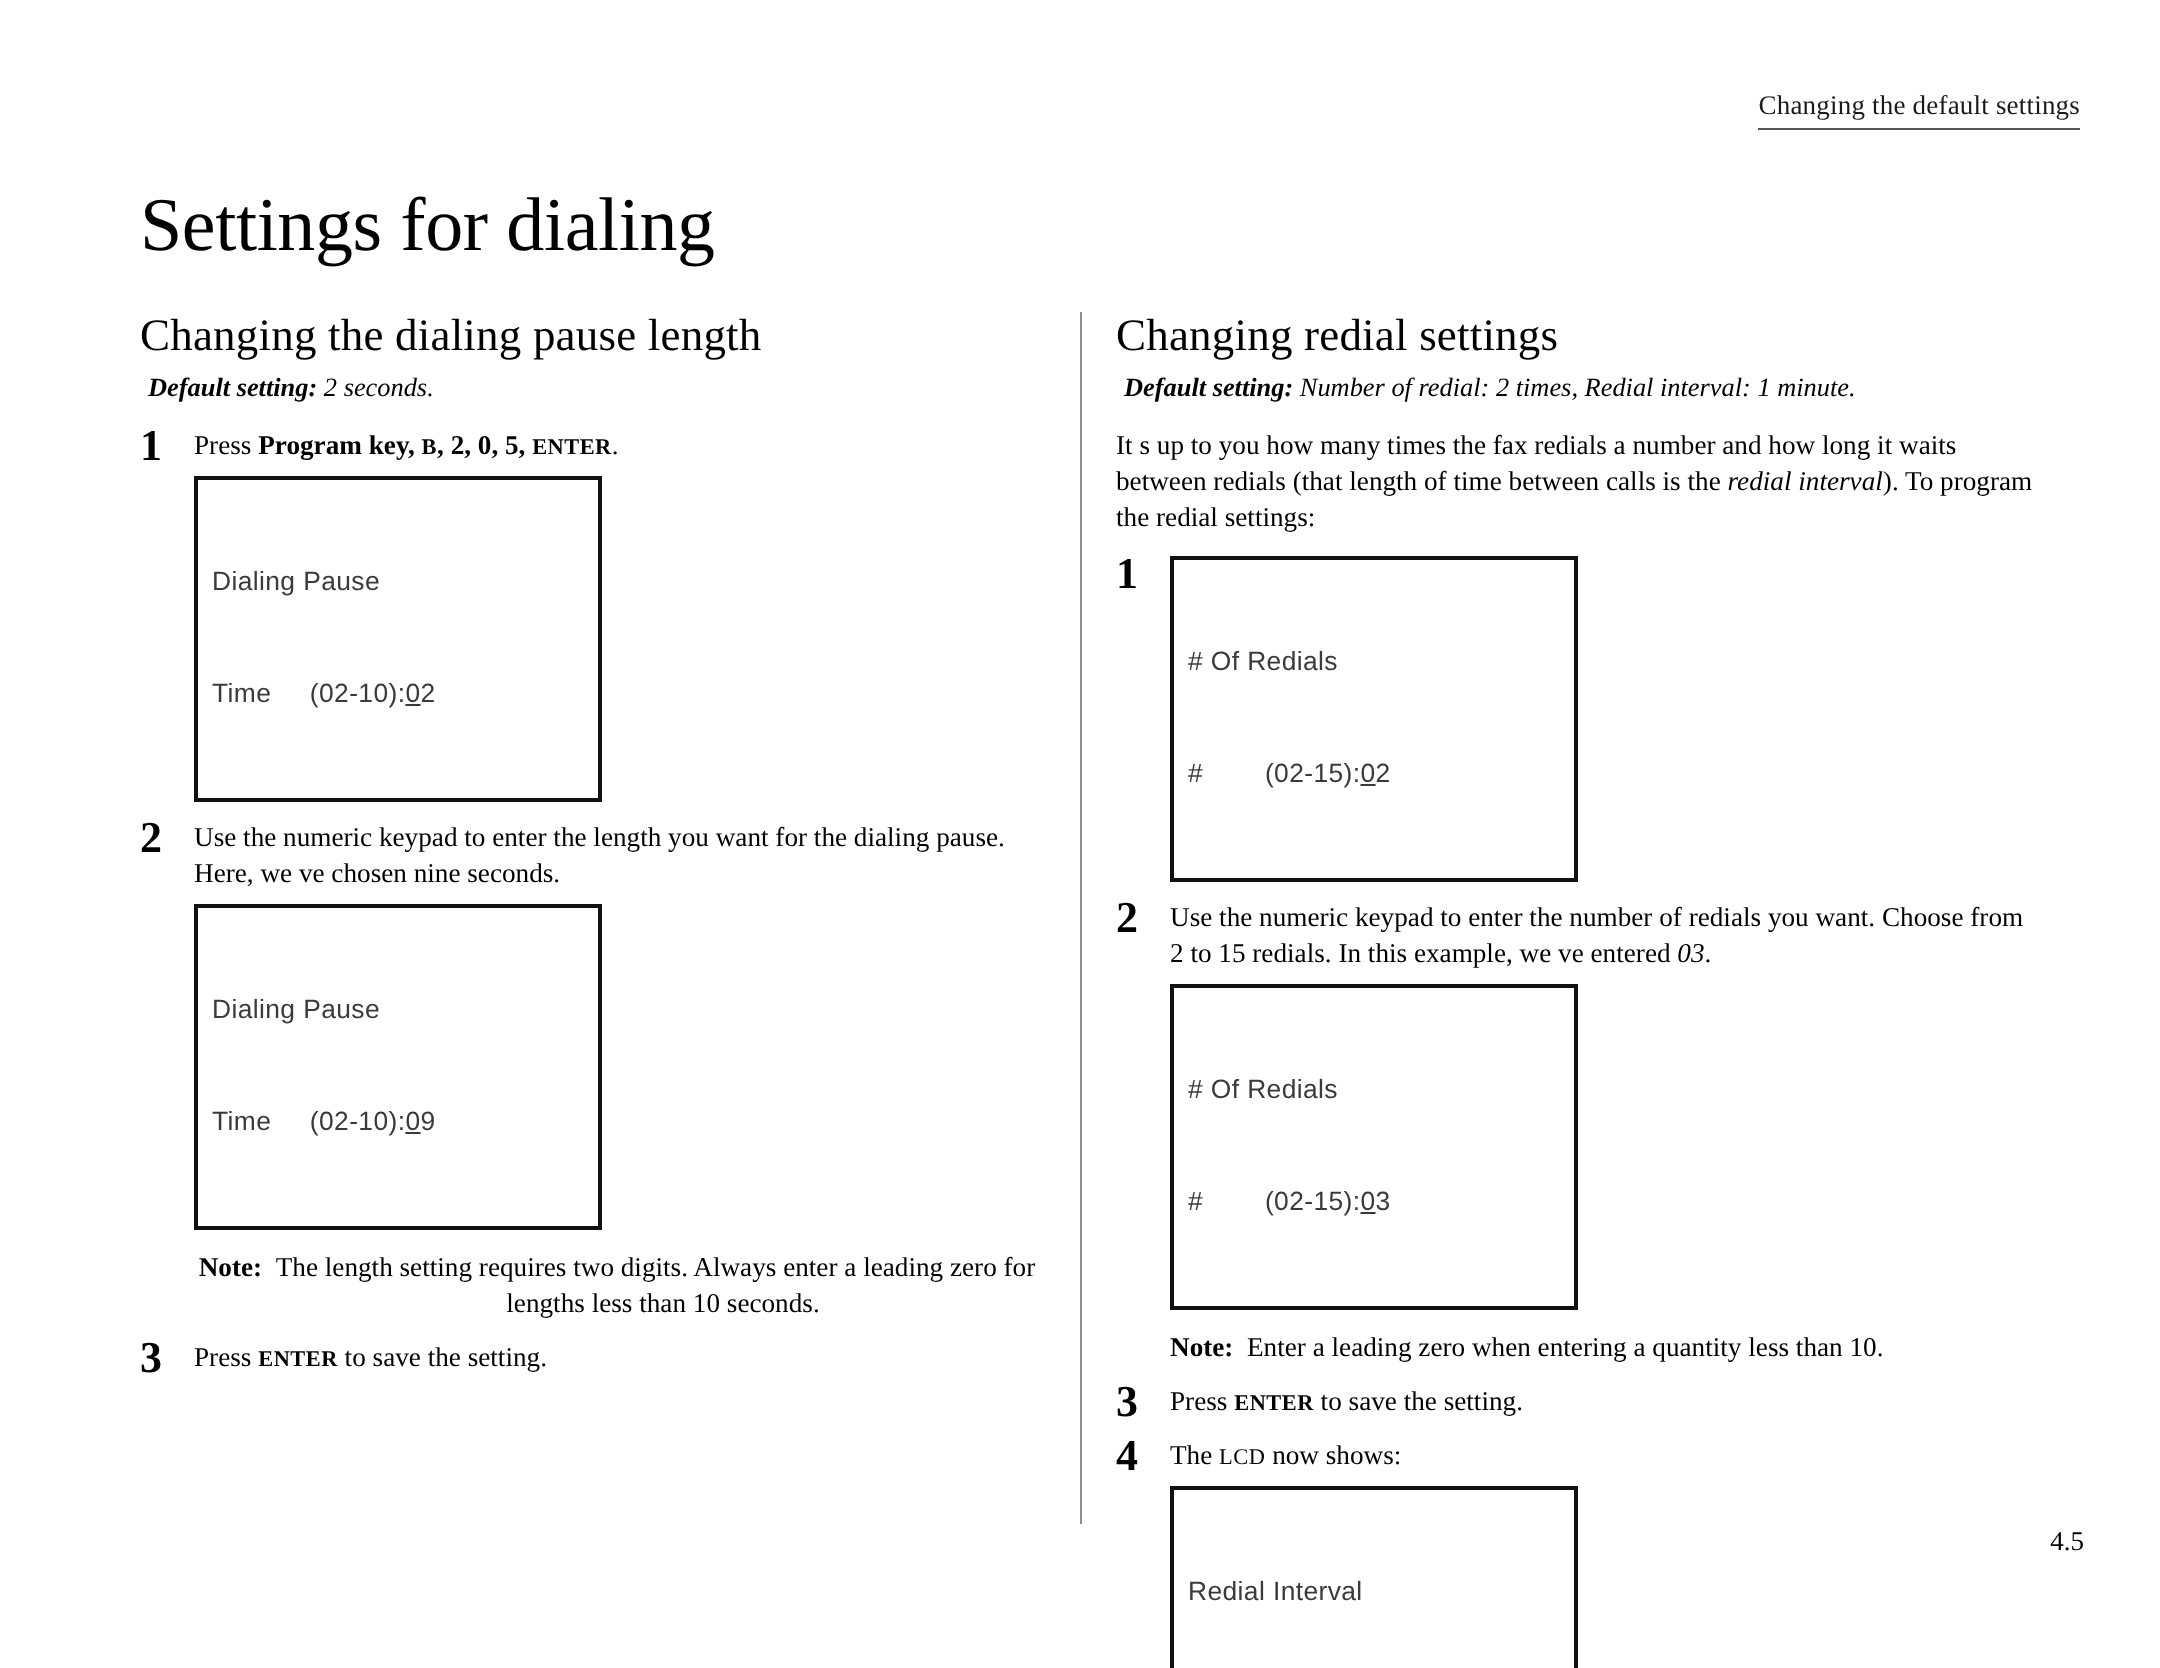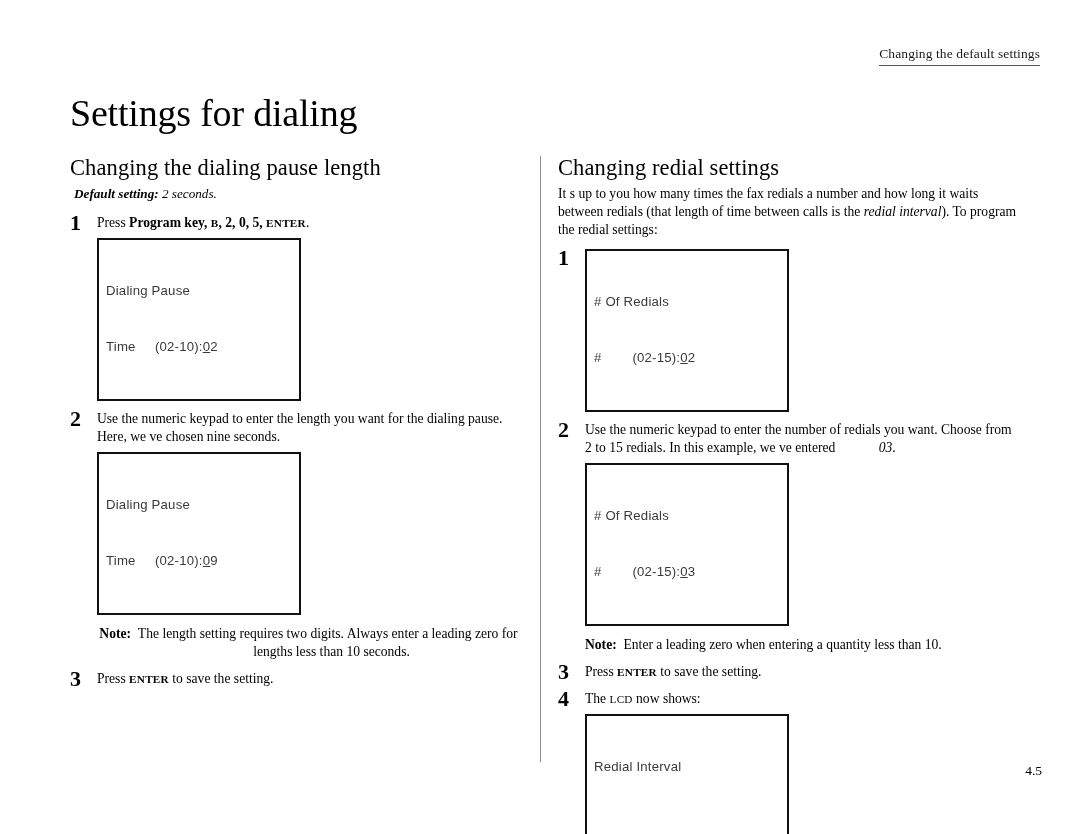--- a/index.html
+++ b/index.html
@@ -112,21 +112,21 @@
   .step b { font-weight: bold; }
   .step .smallcaps {
     font-size: 11.2px;
     letter-spacing: 0.25px;
     font-weight: bold;
   }
   .step .smallcaps-lt {
     font-size: 11.2px;
     letter-spacing: 0.25px;
   }
-  .step .it { font-style: italic; margin-left: 40px; }
+  .step .it { font-style: italic; }
 
   
   .note {
     position: relative;
     padding-left: 27px;
     margin-top: 10px;
     font-size: 13.6px;
     line-height: 1.33;
   }
   .note .note-label {
@@ -213,20 +213,21 @@
     <span class="step-num">3</span>
     <span class="step-text"><span>Press </span><span class="smallcaps">ENTER</span><span> to save the setting.</span></span>
   </div>
 
 </div>
 
 <div class="col col-right">
 
   <h2 class="section-title">Changing redial settings</h2>
 
+  <p class="default-setting"><span class="ds-label">Default setting:</span><span> Number of redial: 2 times, Redial interval: 1 minute.</span></p>
 
   <p class="intro"><span>It s up to you how many times the fax redials a number and how long it waits between redials (that length of time between calls is the </span><span class="it">redial interval</span><span>). To program the redial settings:</span></p>
 
   <div class="step">
     <span class="step-num">1</span>
     <div class="lcd">
       <span class="lcd-line"># Of Redials</span>
       <span class="lcd-line"><span>#        (02-15):</span><span class="cursor">0</span><span>2</span></span>
     </div>
   </div>

